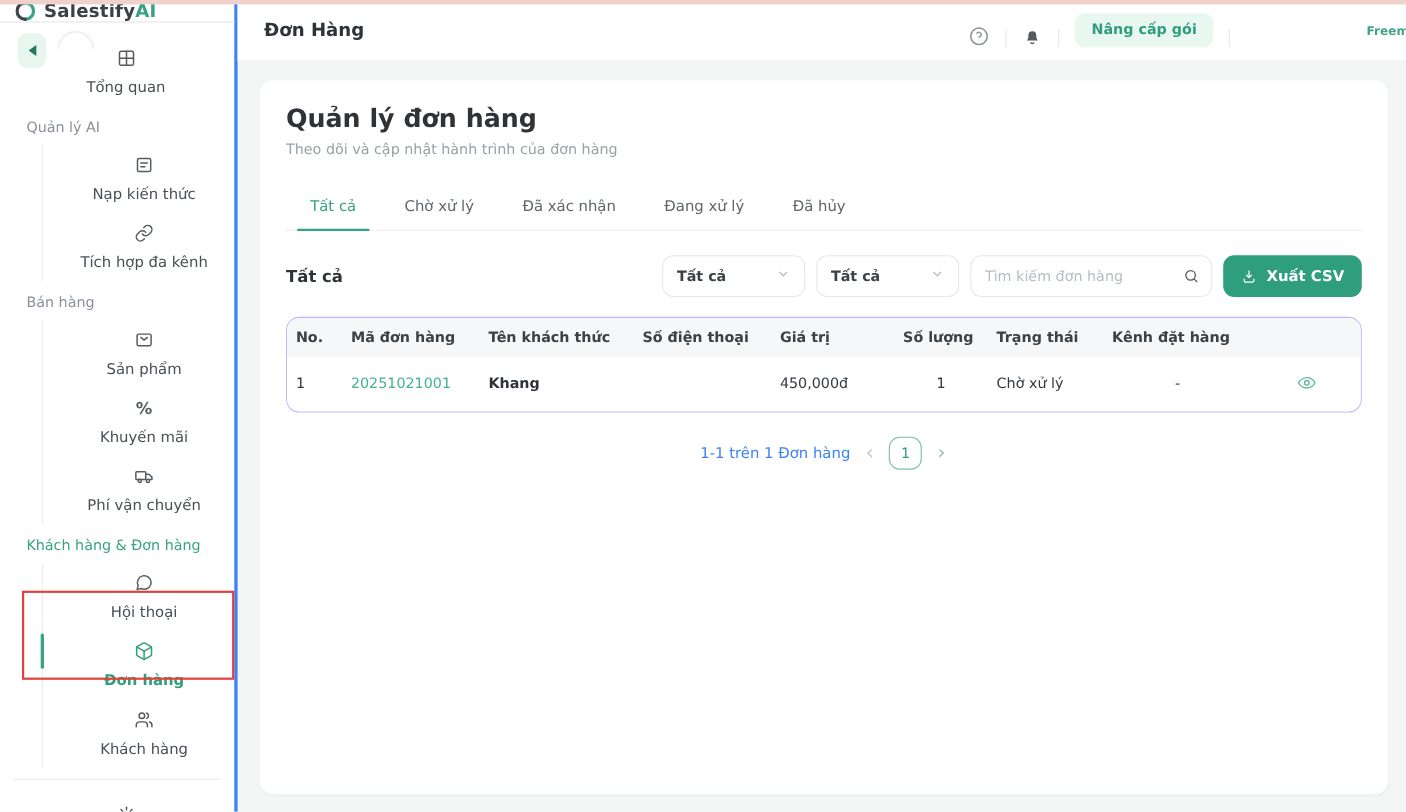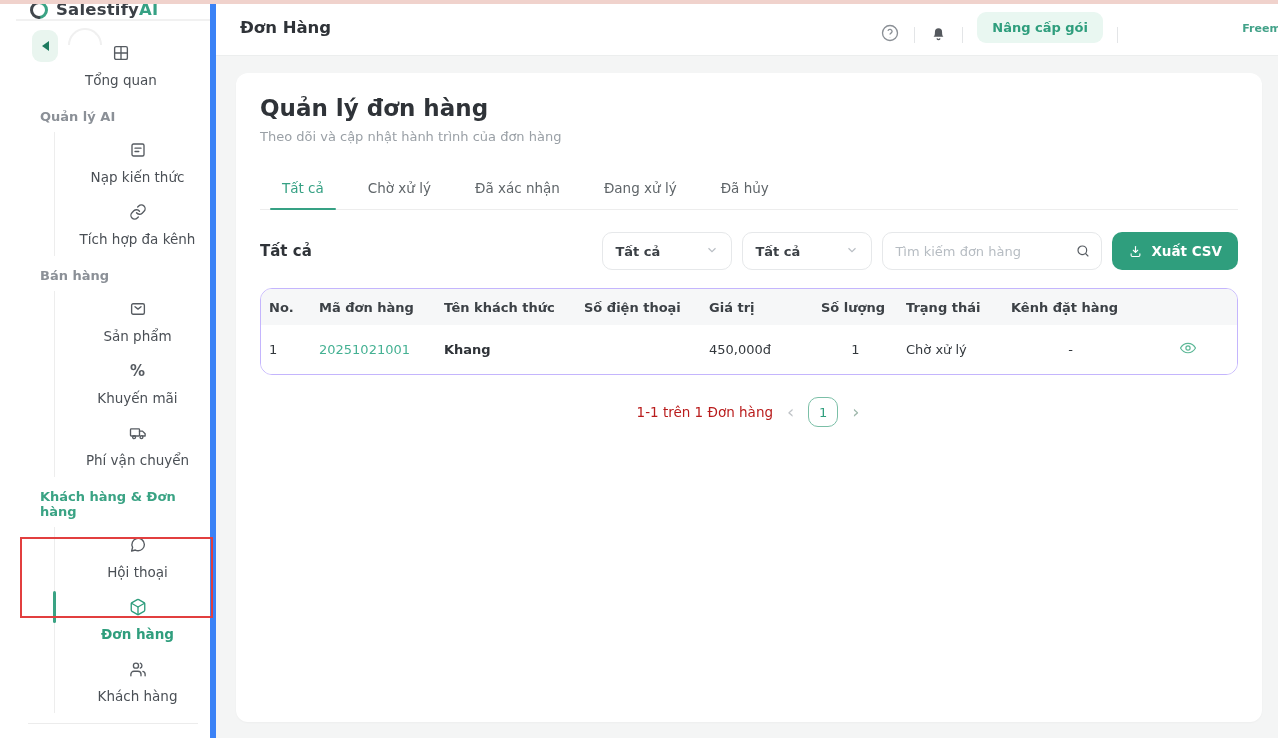--- a/index.html
+++ b/index.html
@@ -6,39 +6,39 @@
   html,body { width:1278px; height:738px; overflow:hidden; }
   body {
     font-family:"DejaVu Sans","Liberation Sans",sans-serif;
     font-size:13px; color:#33383d; background:#f4f5f5;
   }
   .top-strip { position:absolute; top:0; left:0; width:1278px; height:4px;
     background:#f0d2cc; z-index:90; }
   .app { display:flex; width:1278px; height:738px; }
 
   
-  .sidebar { width:216px; min-width:216px; background:#fff; border-right:6px solid #3b82f6;
-    display:flex; flex-direction:column; position:relative;padding-left:16px; }
+  .sidebar { width:216px; min-width:216px; background:#fff; border-right:3px solid #3b82f6;
+    display:flex; flex-direction:column; position:relative; }
   .logo-row { height:56px; display:flex; align-items:center; padding-left:14px;
     border-bottom:1px solid #f1f1f1; gap:8px; }
   .logo-mark { width:26px; height:26px; }
   .logo-text { font-size:16.5px; font-weight:700; color:#3b4046; letter-spacing:.2px; }
   .logo-text .accent { color:#36a184; }
   .collapse-zone { position:relative; height:56px; border-bottom:1px solid #f1f1f1; }
   .ghost-avatar { position:absolute; left:52px; top:8px; width:34px; height:17px;
     border:2px solid #f0f0f0; border-bottom:none; border-radius:17px 17px 0 0; }
   .collapse-btn { position:absolute; left:16px; top:10px; width:26px; height:32px;
     background:#e9f5ef; border:none; border-radius:9px; cursor:pointer;
     display:flex; align-items:center; justify-content:center; }
   .collapse-btn .tri { width:0; height:0; border-top:5px solid transparent;
     border-bottom:5px solid transparent; border-right:7px solid #1d7a5f; }
   .nav { padding:14px 0 0 0; flex:1; }
   .nav-item { display:flex; align-items:center; gap:10px; padding:9px 10px 9px 26px;
     color:#4a4f55; font-size:13.5px; cursor:pointer;flex-direction:column; }
-  .nav-section-label { padding:12px 10px 8px 24px; color:#8b9097; font-size:13px;font-weight:bold; }
+  .nav-section-label { padding:12px 10px 8px 24px; color:#8b9097; font-size:13px; }
   .nav-section-label.accent { color:#3aa384; }
   .nav-group { margin-left:38px; border-left:1px solid #ededed; }
   .nav-group .nav-item { padding-left:20px; position:relative; }
   .nav-item.active { color:#2f9e7d; font-weight:700; }
   .active-bar { position:absolute; left:-2px; top:2px; width:3px; height:32px;
     background:#3aa384; border-radius:2px; }
   .icon { display:inline-flex; width:18px; height:18px; align-items:center;
     justify-content:center; flex:none; }
   .icon svg { width:18px; height:18px; stroke:#565b61; fill:none;
     stroke-width:1.8; stroke-linecap:round; stroke-linejoin:round; }
@@ -107,21 +107,21 @@
   .t-head .t-cell { font-size:13px; font-weight:600; color:#3c4146; }
   .t-cell { padding:0 8px; white-space:nowrap; overflow:hidden; }
   .t-body-row { height:49px; background:#fff; }
   .order-id { color:#45b193; cursor:pointer; }
   .cust-name { font-weight:700; color:#2f3338; }
   .cell-center { text-align:center; }
   .eye-btn { background:none; border:none; cursor:pointer; display:inline-flex; }
   .eye-btn svg { width:18px; height:18px; stroke:#5cb897; fill:none; stroke-width:1.6; }
 
   .pagination { margin-top:22px; display:flex; align-items:center; justify-content:center; gap:12px; }
-  .pg-summary { font-size:13.5px; color:#b91c1c; }
+  .pg-summary { font-size:13.5px; color:#3b82f6; }
   .pg-arrow { background:none; border:none; font-size:18px; cursor:pointer; line-height:1;
     font-family:inherit; padding:0 2px; }
   .pg-prev { color:#c0c4c8; }
   .pg-next { color:#9fb8ac; }
   .pg-page { width:30px; height:30px; border:1.5px solid #7bbfa7; border-radius:10px;
     background:#fff; color:#2f9e7d; font-size:13px; cursor:pointer; font-family:inherit; }
 </style>
 </head>
 <body>
 

